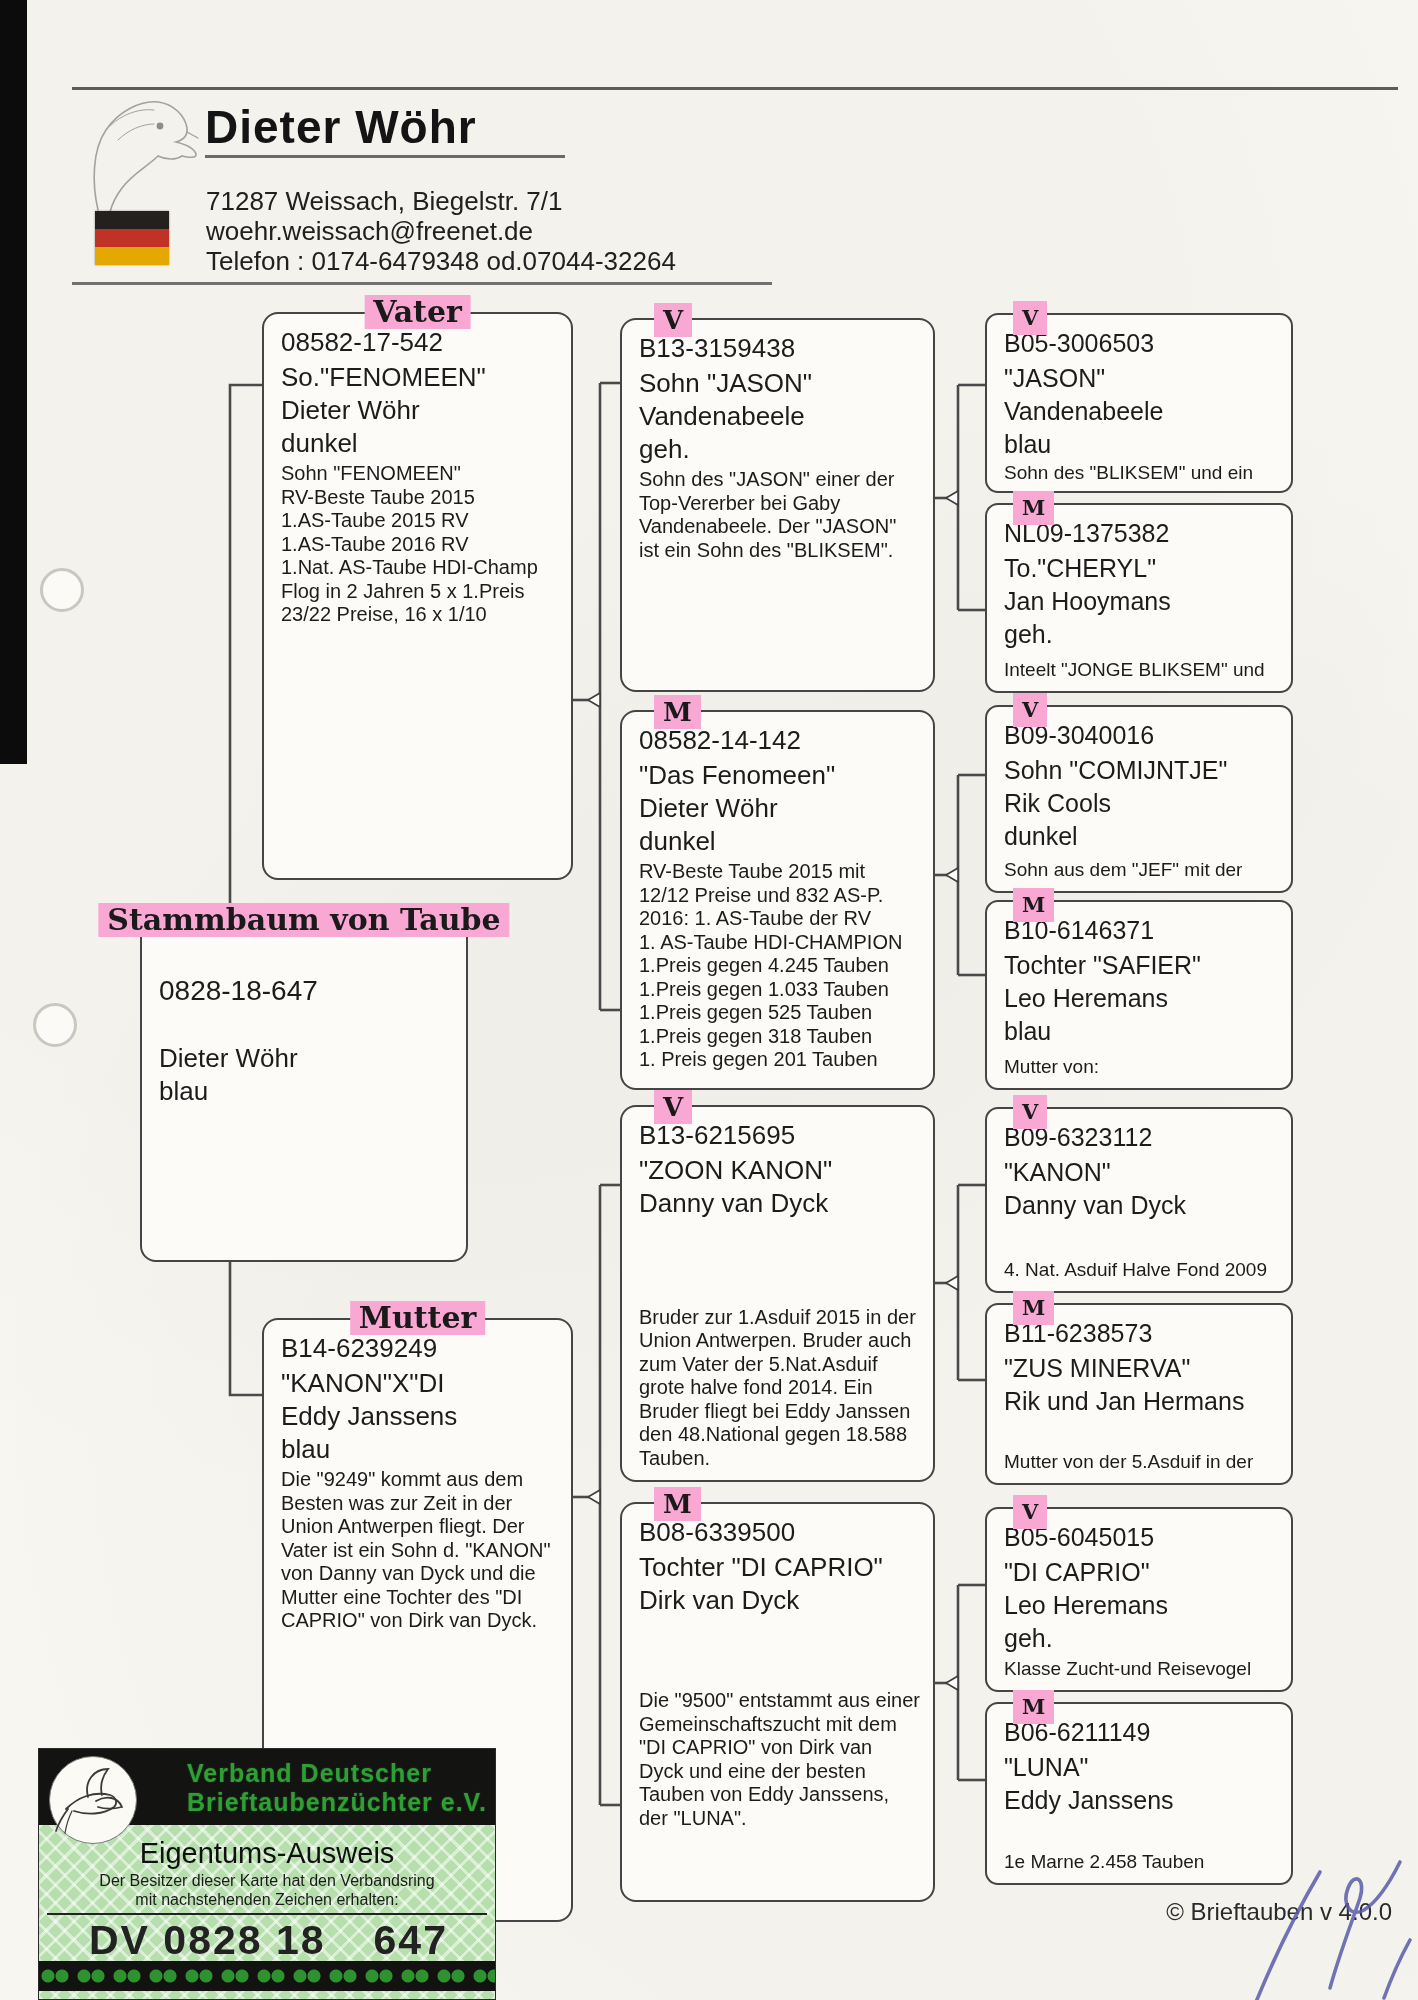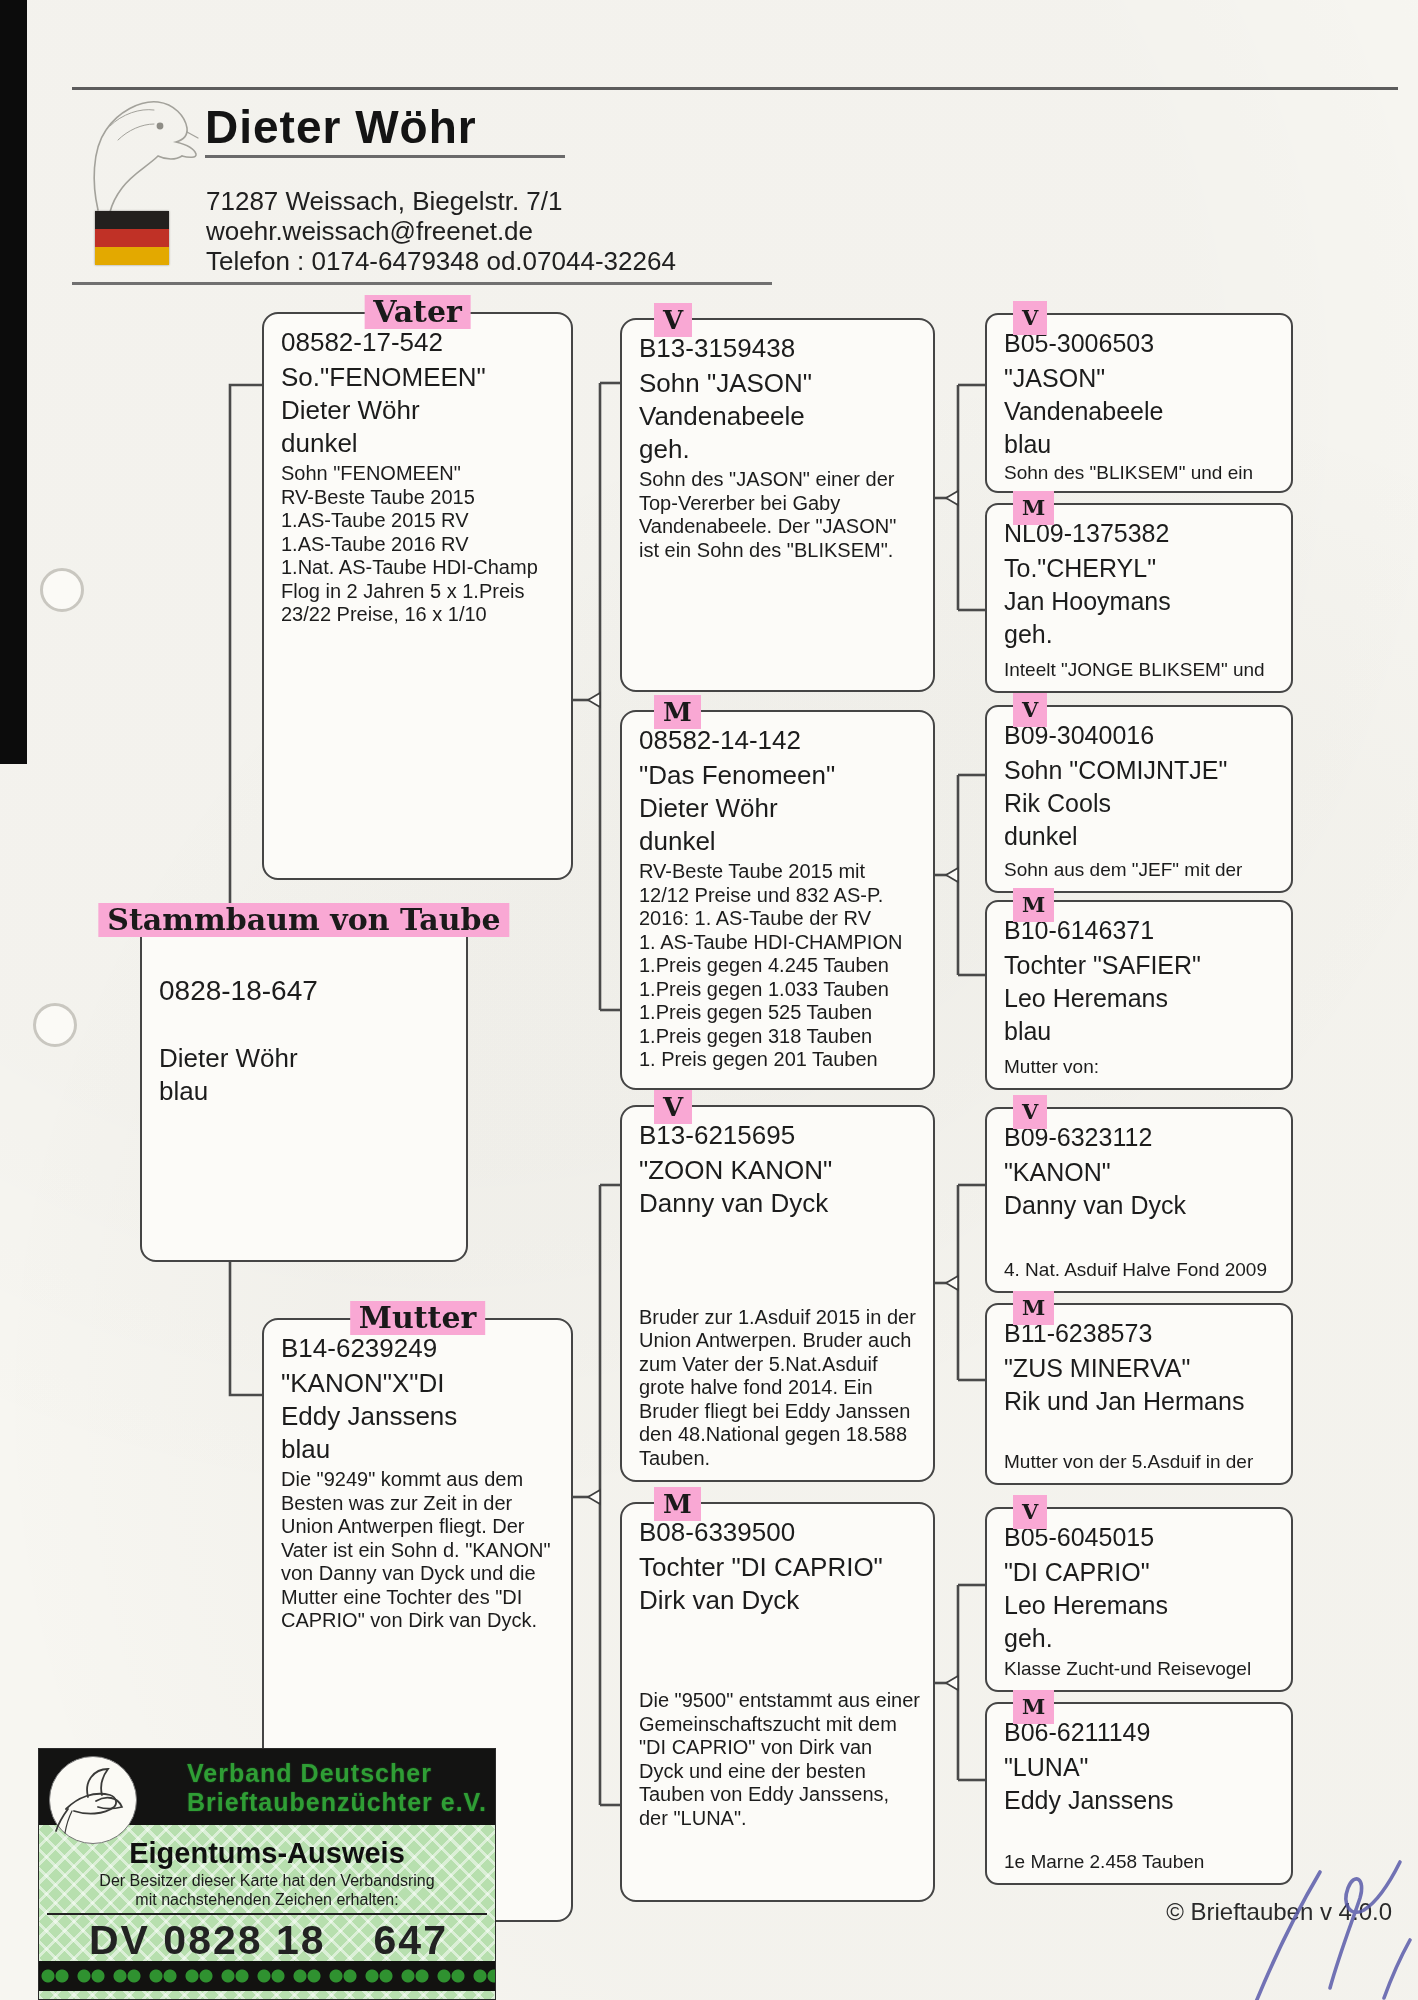--- a/index.html
+++ b/index.html
@@ -54,21 +54,21 @@
   
   .card{position:absolute;left:38px;top:1748px;width:458px;height:252px;z-index:4;border:1px solid #2a2a2a;box-sizing:border-box;overflow:hidden;
     background-color:#b7dfae;
     background-image:
       repeating-linear-gradient(45deg, rgba(255,255,255,.5) 0 3px, transparent 3px 13px),
       repeating-linear-gradient(-45deg, rgba(255,255,255,.5) 0 3px, transparent 3px 13px);
   }
   .card-band{position:absolute;left:0;top:0;width:100%;height:76px;background:#131312;}
   .card-org{position:absolute;left:148px;top:10px;color:#2f9e35;font-size:25px;font-weight:bold;line-height:29px;letter-spacing:1px;text-shadow:0 0 2px rgba(47,158,53,.5);}
   .dove-circle{position:absolute;left:10px;top:7px;width:86px;height:86px;border-radius:50%;background:#fbfaf5;border:1px solid #777;z-index:2;}
-  .card-title{position:absolute;left:0;top:88px;width:100%;text-align:center;font-size:29px;font-weight:bold;color:#101010;}
+  .card-title{position:absolute;left:0;top:88px;width:100%;text-align:center;font-size:29px;font-weight:normal;color:#101010;}
   .card-sub{position:absolute;left:0;top:122px;width:100%;text-align:center;font-size:16px;line-height:19px;color:#1b1b1b;}
   .card-hr{position:absolute;left:8px;top:164px;width:440px;height:2px;background:#222;}
   .card-ring{position:absolute;left:50px;top:168px;font-size:41px;font-weight:bold;color:#222;letter-spacing:2px;}
   .card-ring .suffix{margin-left:48px;}
   .card-orn{position:absolute;left:0;top:212px;width:100%;height:30px;background:#121210;
     background-image:
       radial-gradient(circle at 9px 15px, #2f9230 0 6px, transparent 7px),
       radial-gradient(circle at 23px 15px, #2f9230 0 6px, transparent 7px);
     background-size:36px 30px;}
   

